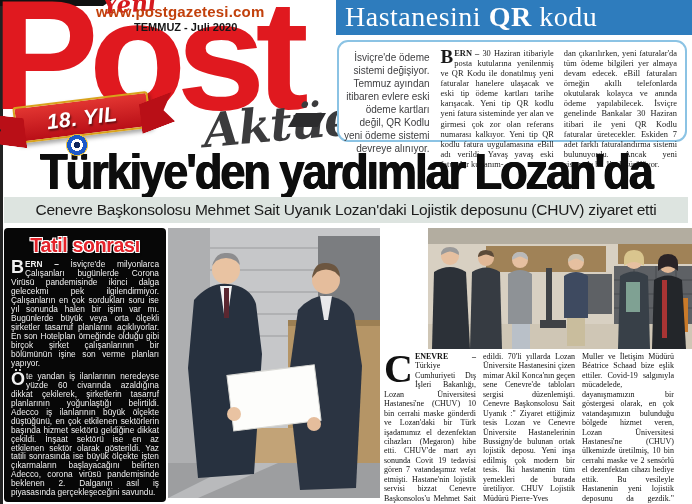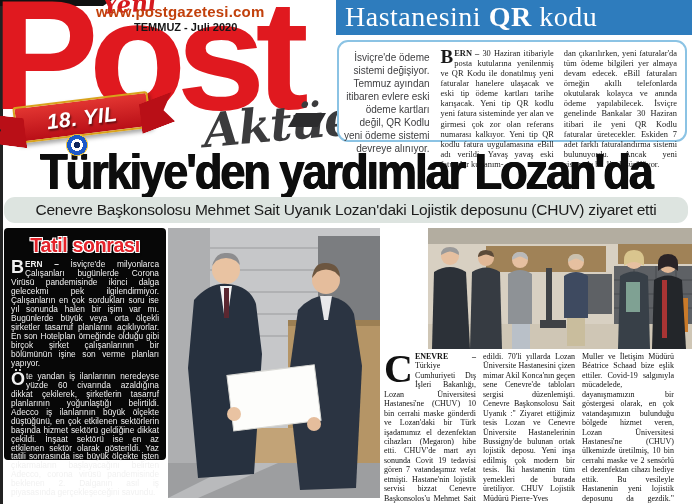--- a/index.html
+++ b/index.html
@@ -51,23 +51,23 @@
   .qr-col{width:127px;padding:2px 5px 0 5px;font-family:"Liberation Serif",serif;
           font-size:8.4px;line-height:1.2;text-align:justify;color:#1a1a1a;}
   .dropcap{float:left;font-weight:bold;font-family:"Liberation Serif",serif;}
   .cap-sm{font-size:19px;line-height:15px;padding-right:1px;}
   
   .headline{position:absolute;left:0;top:143px;width:692px;text-align:center;
             font-size:45px;font-weight:bold;color:#0d0d0d;letter-spacing:-2px;
             white-space:nowrap;transform:scaleY(1.12);transform-origin:top center;
             text-shadow:.6px 0 currentColor,-.6px 0 currentColor;}
   .subheadline{position:absolute;left:4px;top:197px;width:684px;height:26px;background:#dde4e0;
-            font-size:15.5px;line-height:26px;text-align:center;color:#1c1c1c;letter-spacing:-.2px;border-radius:11px;}
-  
-  .black-article{position:absolute;left:4px;top:228px;width:162px;height:232px;background:#070707;
+            font-size:15.5px;line-height:26px;text-align:center;color:#1c1c1c;letter-spacing:-.2px;}
+  
+  .black-article{position:absolute;left:4px;top:228px;width:162px;height:274px;background:#070707;
             border-radius:4px;padding:7px 7px 0 7px;box-sizing:border-box;}
   .ba-title{text-align:center;font-size:19.5px;font-weight:bold;line-height:1.05;color:#e4232a;
             letter-spacing:-.3px;
             text-shadow:-1px -1px 0 #fff,1px -1px 0 #fff,-1px 1px 0 #fff,1px 1px 0 #fff,0 2px 3px rgba(0,0,0,.8);}
   .ba-body{margin-top:5px;color:#f1f1f1;font-size:8.3px;line-height:1.08;text-align:justify;}
   .ba-body p{margin:0 0 4px 0;}
   .ba-cap{float:left;font-size:18px;line-height:14px;font-weight:bold;padding-right:1px;
           font-family:"Liberation Sans",sans-serif;}
   
   .photo1{position:absolute;left:168px;top:228px;width:212px;height:270px;overflow:hidden;}

